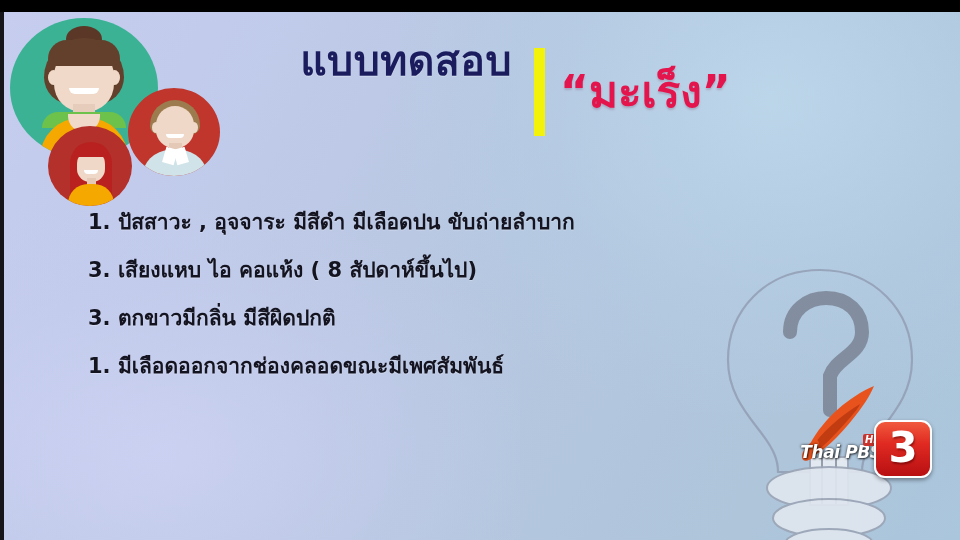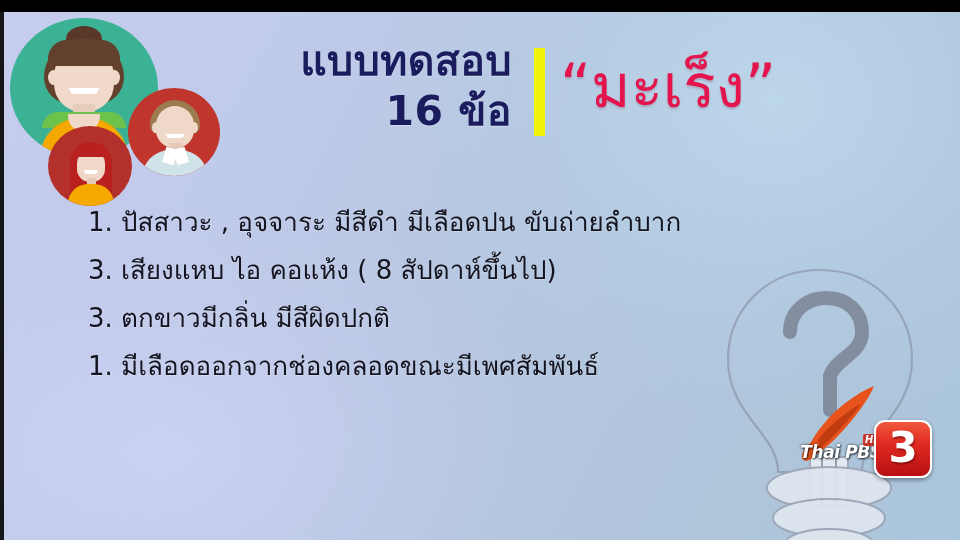--- a/index.html
+++ b/index.html
@@ -95,44 +95,45 @@
     line-height: 50px;
     letter-spacing: 0.5px;
     text-shadow: 0 1px 1px rgba(255,255,255,0.35);
   }
   #title-divider {
     position: absolute; left: 322px; top: 12px;
     width: 11px; height: 88px;
     background: #f2f20a;
   }
   #title-right {
-    position: absolute; left: 348px; top: 4px;
+    position: absolute; left: 348px; top: 10px;
     color: #e3154c;
-    font-weight: normal;
-    font-size: 60px;
+    font-weight: bold;
+    font-size: 44px;
     line-height: 92px;
     white-space: nowrap;
     text-shadow: 0 2px 2px rgba(120,60,90,0.25);
   }
 
   
   #bulb-sketch { position: absolute; right: 10px; bottom: 0px; width: 260px; height: 300px; opacity: 0.85; }
 
   
   #question-list {
     position: absolute;
     left: 88px; top: 186px;
     width: 830px;
   }
   .q-item {
     color: #141420;
-    font-size: 26px;
+    font-size: 21px;
     line-height: 48px;
     white-space: nowrap;
     text-shadow: 0 1px 1px rgba(255,255,255,0.30);
+    font-weight: bold;
   }
 
   
   #tv-logo { position: absolute; left: 790px; top: 370px; width: 160px; height: 105px; }
   #logo-bird { position: absolute; left: 0px; top: 0px; width: 92px; height: 82px; }
   #logo-word {
     position: absolute; left: 0px; top: 60px;
     width: 102px;
     color: #fff;
     font-size: 17px;
@@ -233,21 +234,20 @@
       <div class="face g-fringe"></div>
       <div class="face g-smile"></div>
       <div class="face g-neck"></div>
       <div class="face g-body"></div>
     </div>
   </div>
 
   <div id="header">
     <div id="title-left">
       <div>แบบทดสอบ</div>
-      <div>16 ข้อ</div>
     </div>
     <div id="title-divider"></div>
     <div id="title-right">“มะเร็ง”</div>
   </div>
 
   <div id="question-list">
     <div class="q-item">1. ปัสสาวะ , อุจจาระ มีสีดำ มีเลือดปน ขับถ่ายลำบาก</div>
     <div class="q-item">3. เสียงแหบ ไอ คอแห้ง ( 8 สัปดาห์ขึ้นไป)</div>
     <div class="q-item">3. ตกขาวมีกลิ่น มีสีผิดปกติ</div>
     <div class="q-item">1. มีเลือดออกจากช่องคลอดขณะมีเพศสัมพันธ์</div>

